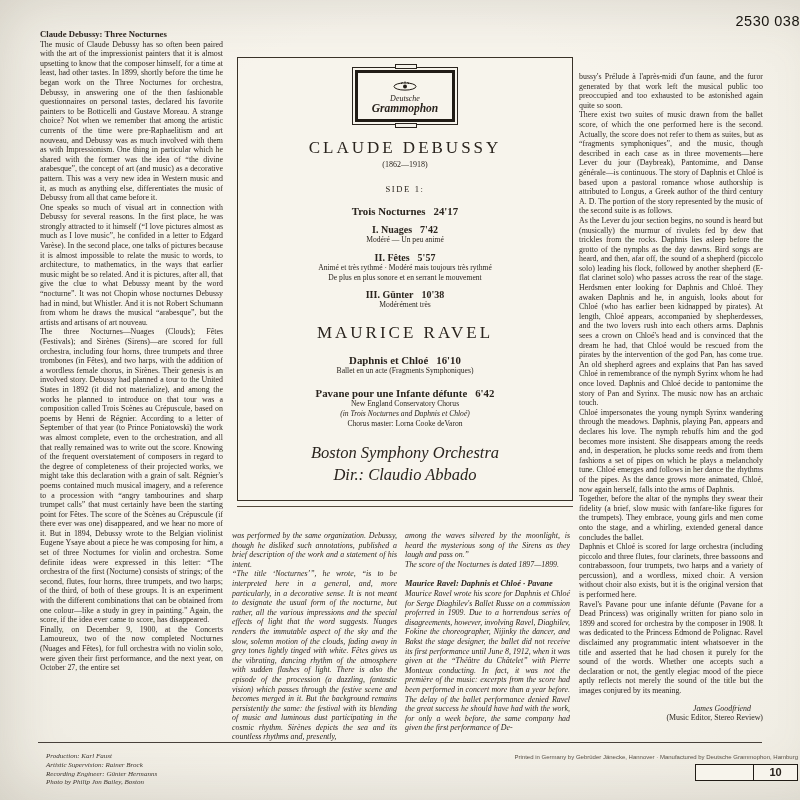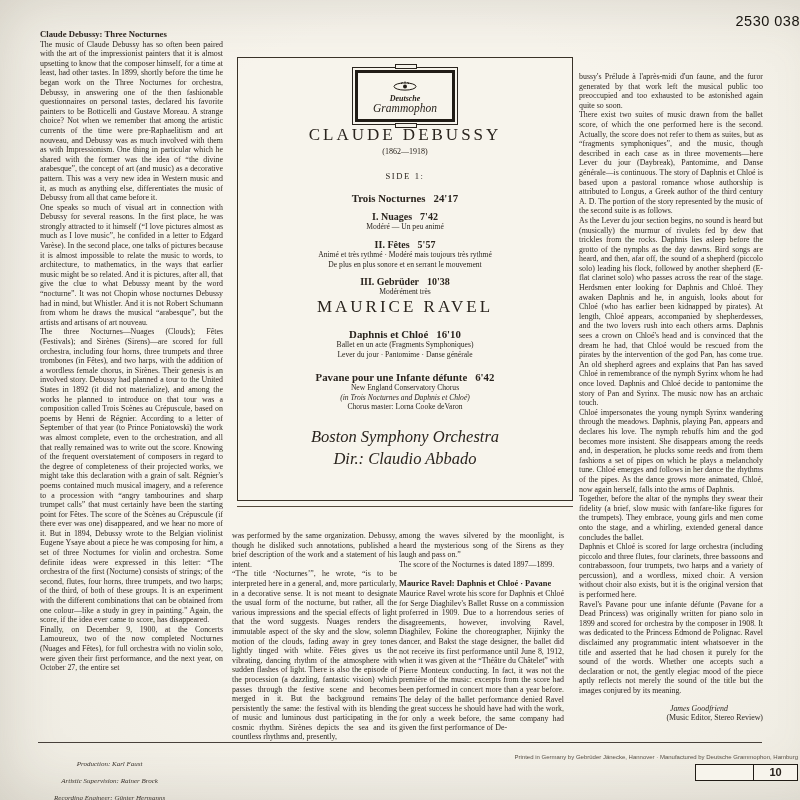--- a/index.html
+++ b/index.html
@@ -19,61 +19,61 @@
     position:absolute; top:13px; right:38px;
     font-family:"Liberation Sans", sans-serif;
     font-size:14.5px; letter-spacing:.5px; color:#17140f;
   }
   
   .txtcol { text-align:justify; font-size:7.9px; line-height:9.6px; color:#2d2620; }
   .txtcol p { margin:0; }
   .col-heading { font-weight:bold; font-size:8.7px; }
   .col-left  { position:absolute; left:40px;  top:30px; width:183px; }
   .col-right { position:absolute; left:579px; top:72px; width:184px; }
-  .mid-cols  { position:absolute; left:232px; top:531px; width:344px; display:flex; gap:2px; }
+  .mid-cols  { position:absolute; left:232px; top:531px; width:344px; display:flex; gap:8px;font-style:italic; }
   .mid-col   { width:165px; }
   .gap-heading { margin-top:10px !important; font-weight:bold; font-size:8.4px; }
 
   
   .panel {
     position:absolute; left:237px; top:57px; width:334px; height:442px;
     border:1px solid #393228; text-align:center; background:transparent;
   }
   .rule-below-panel { position:absolute; left:237px; top:506px; width:336px; border-top:1px solid #55493c; }
 
   .dg-logo { position:relative; width:106px; margin:9px auto 0; }
   .dg-outer { border:1px solid #2a241e; padding:2px; position:relative; }
   .dg-outer::before, .dg-outer::after {
     content:""; position:absolute; left:42px; width:20px; height:3px;
     border:1px solid #2a241e; background:#f5f2ea;
   }
   .dg-outer::before { top:-4px; } .dg-outer::after { bottom:-4px; }
   .dg-mid { border:3px solid #211c16; padding:4px 4px 5px; background:#f7f4ec; }
-  .dg-brand1 { font-size:8px;  font-weight:bold; font-style:italic; line-height:8px; }
-  .dg-brand2 { font-size:11.5px; font-weight:normal; font-style:italic; line-height:12px; margin-top:-1px;text-align:center; }
-
-  .composer { font-size:17px; letter-spacing:3px; white-space:nowrap; }
+  .dg-brand1 { font-size:8px;  font-weight:normal; font-style:italic; line-height:8px; }
+  .dg-brand2 { font-size:11.5px; font-weight:bold; font-style:italic; line-height:12px; margin-top:-1px;text-align:center; }
+
+  .composer { font-size:17px; letter-spacing:3px; margin-top:13px; white-space:nowrap; }
   .dates    { font-size:8px; margin-top:2px; }
   .side     { font-size:8.6px; letter-spacing:1.6px; margin-top:15px; }
   .work     { font-size:10.8px; font-weight:bold; margin-top:11px; }
   .movement { font-size:10px;  font-weight:bold; margin-top:7px; }
   .tempo, .sub { font-size:7.6px; line-height:8.8px; margin-top:1px; }
   .sub-italic { font-style:italic; }
   .dur { margin-left:8px; font-weight:bold; }
   .orchestra { font-style:italic; font-size:16.5px; margin-top:15px; }
   .conductor { font-style:italic; font-size:16.5px; margin-top:2px; }
 
   .signature { margin-top:8px; text-align:right; }
-  .sig-name  { font-style:italic; margin-right:35px; }
+  .sig-name  { font-style:italic; margin-right:12px; }
   .sig-title { }
 
   
   .footer-rule { position:absolute; left:38px; top:742px; width:724px; border-top:1px solid #47403a; }
   .credits { position:absolute; left:46px; top:752px; font-style:italic; font-size:7px; line-height:8.8px; color:#3a332c; }
-  .credits div { margin:8px;text-align:center; }
+  .credits div { margin:0; }
   .printline {
     position:absolute; right:40px; top:754px;
     font-family:"Liberation Sans", sans-serif; font-size:6px; color:#574f44;
   }
   .pagebox { position:absolute; right:40px; top:764px; display:flex; }
   .pagebox .box-empty { width:57px; height:15px; border:1.5px solid #211c16; background:#f7f4ec; }
   .pagebox .box-num   {
     width:43px; height:15px; border:1.5px solid #211c16; border-left:none;
     font-family:"Liberation Sans", sans-serif; font-weight:bold; font-size:11px;
     text-align:center; line-height:15px; background:#f7f4ec;
@@ -126,32 +126,31 @@
     </div>
     <div class="tempo">Modéré — Un peu animé</div>
 
     <div class="movement">
       <span>II. Fêtes</span><span class="dur">5'57</span>
     </div>
     <div class="tempo">Animé et très rythmé · Modéré mais toujours très rythmé</div>
     <div class="tempo">De plus en plus sonore et en serrant le mouvement</div>
 
     <div class="movement">
-      <span>III. Gebrüder</span><span class="dur">10'38</span>
+      <span>III. Günter</span><span class="dur">10'38</span>
     </div>
     <div class="tempo">Modérément très</div>
 
 
     <div class="composer">MAURICE RAVEL</div>
 
     <div class="work">
       <span>Daphnis et Chloé</span><span class="dur">16'10</span>
     </div>
     <div class="sub">Ballet en un acte (Fragments Symphoniques)</div>
-    <div class="sub">Lever du jour · Pantomime · Danse générale</div>
 
     <div class="work">
       <span>Pavane pour une Infante défunte</span><span class="dur">6'42</span>
     </div>
     <div class="sub">New England Conservatory Chorus</div>
     <div class="sub sub-italic">(in Trois Nocturnes and Daphnis et Chloé)</div>
     <div class="sub">Chorus master: Lorna Cooke deVaron</div>
 
     <div class="orchestra">Boston Symphony Orchestra</div>
     <div class="conductor">Dir.: Claudio Abbado</div>

